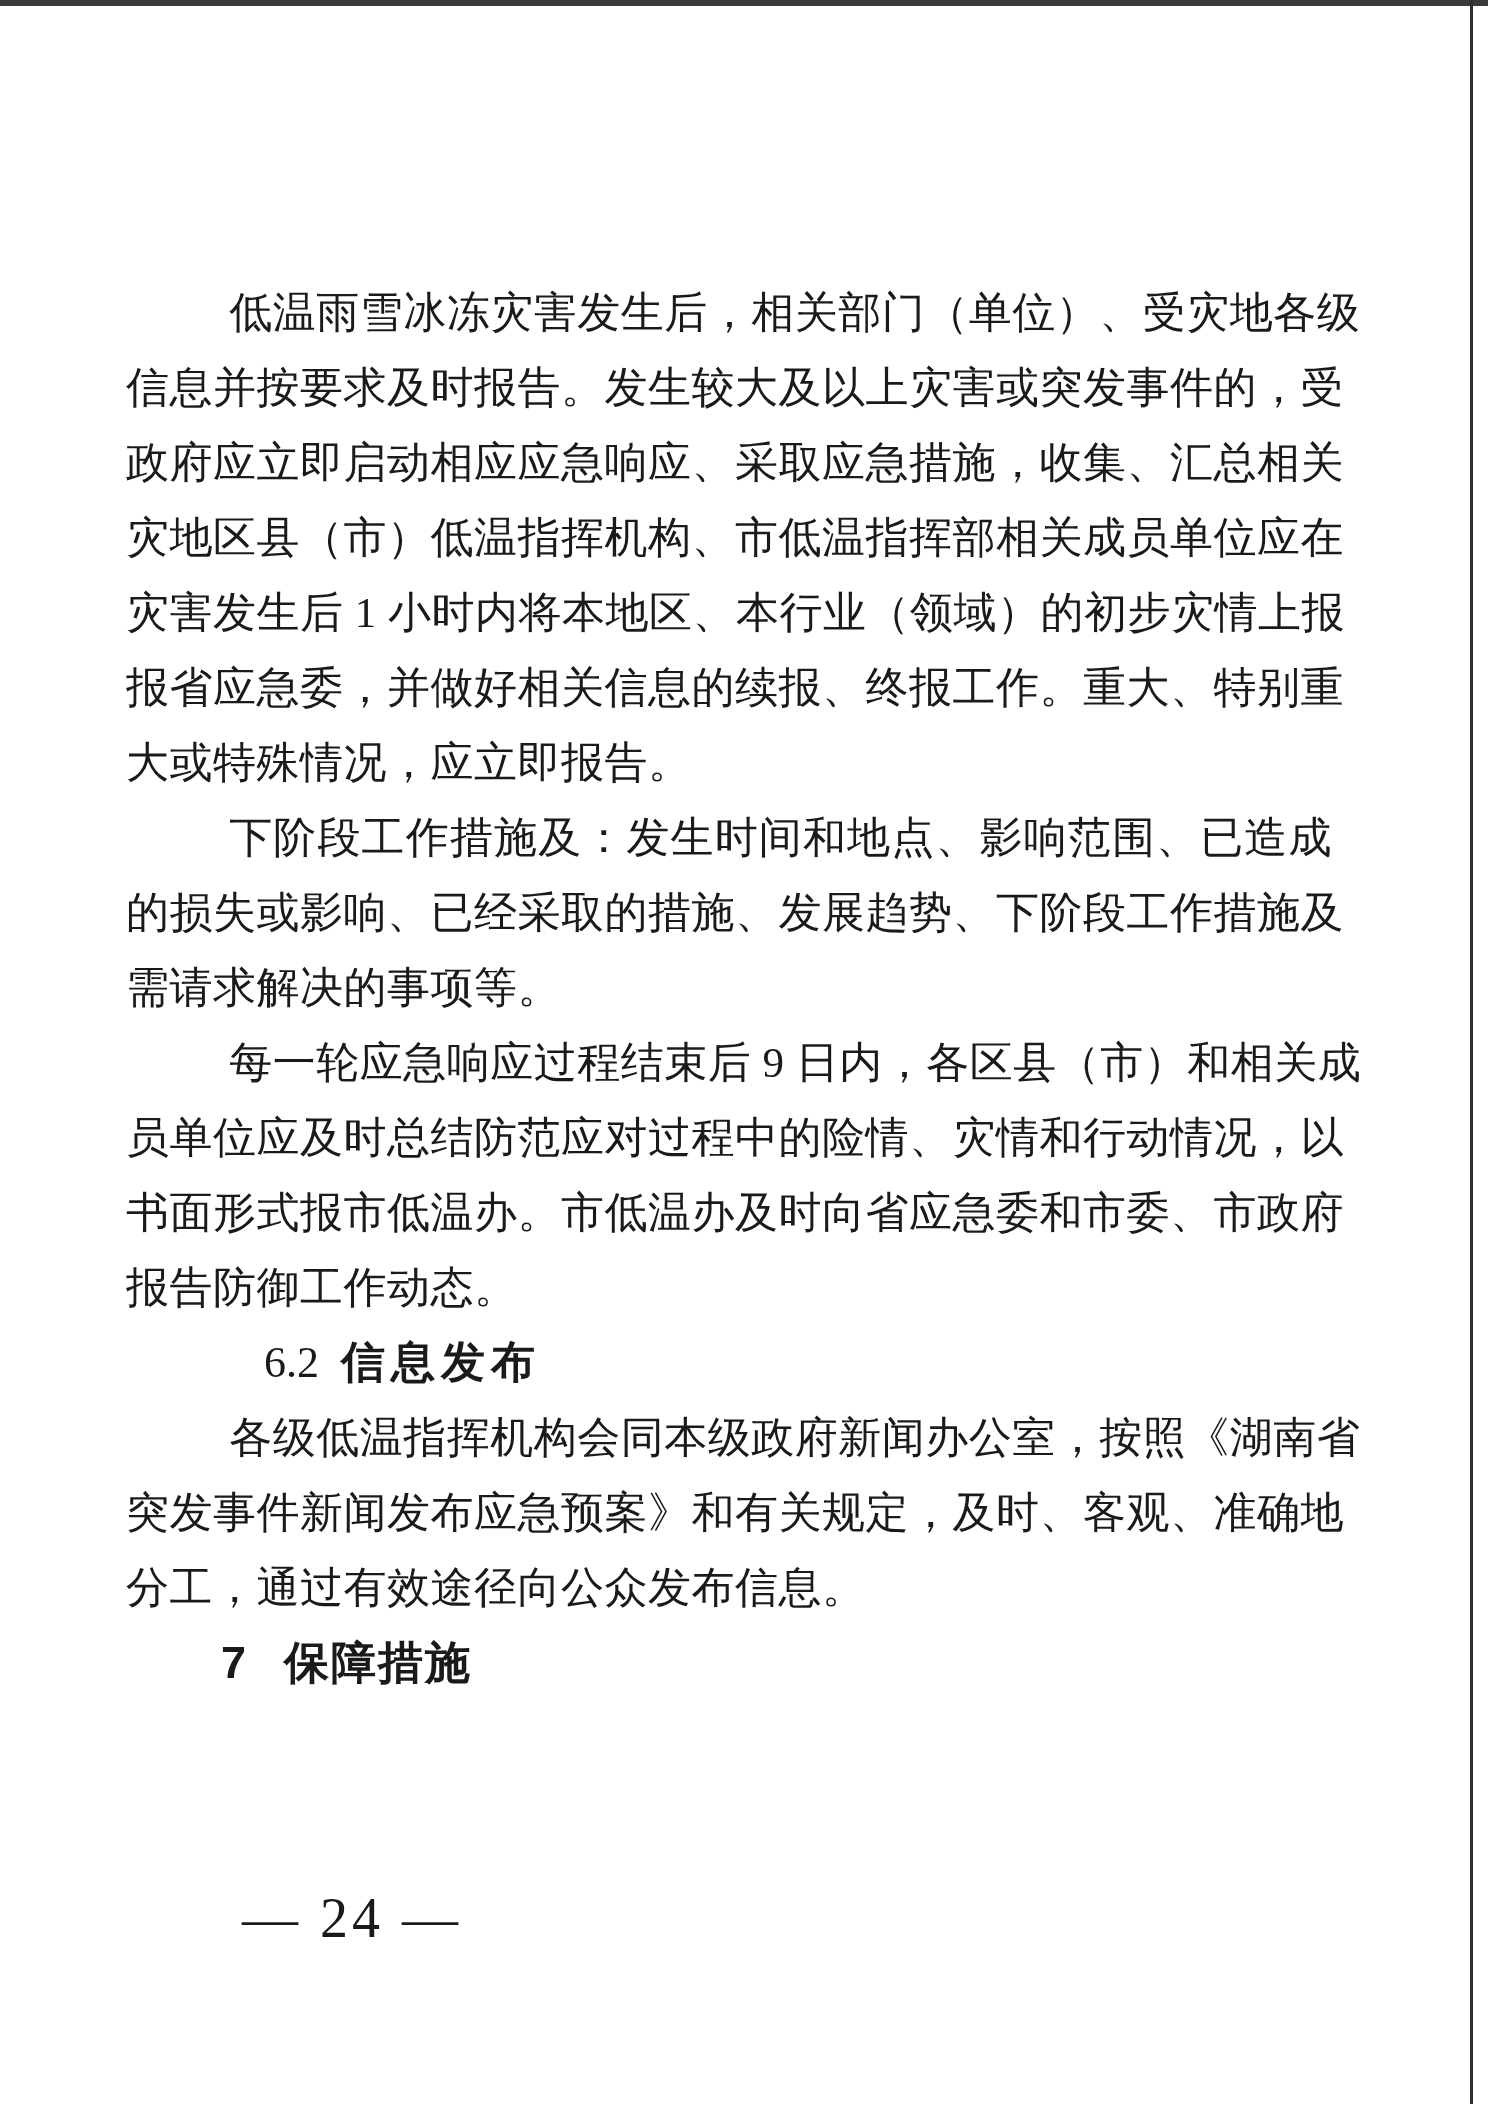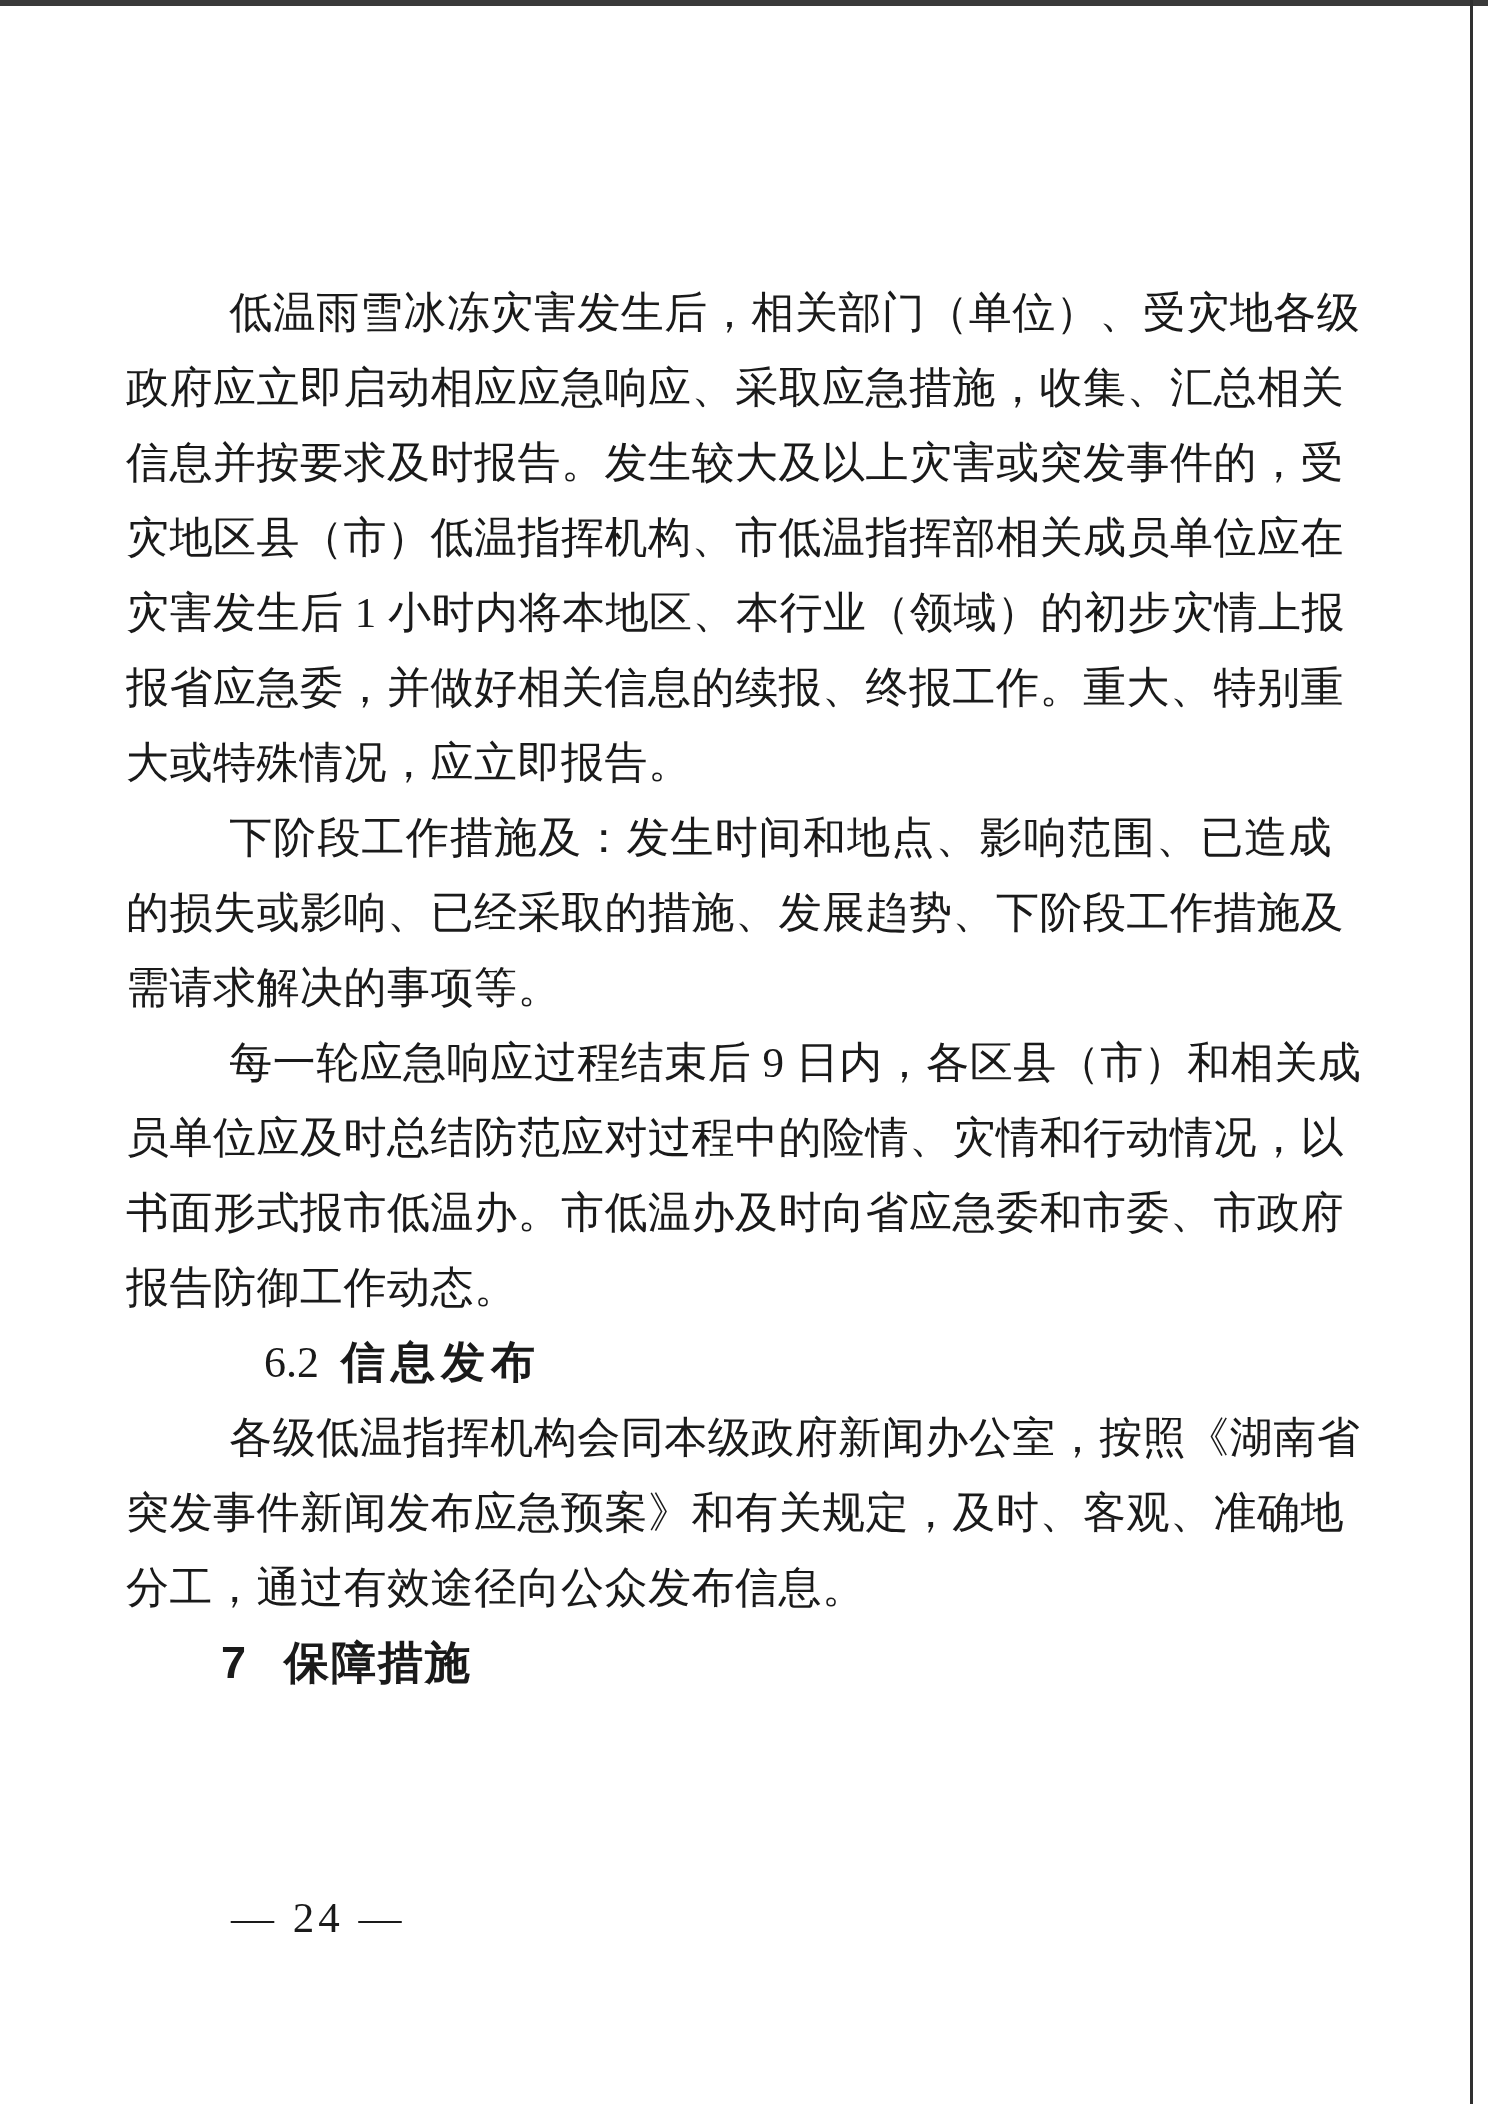--- a/index.html
+++ b/index.html
@@ -57,41 +57,41 @@
     line-height: 75px;
     margin-left: 95px;
     font-size: 45px;
     font-family: "Liberation Sans", "DejaVu Sans", sans-serif;
     font-weight: 700;
   }
   .heading1 .h-num { margin-right: 38px; }
   .heading1 .h-title { letter-spacing: 2px; }
   .pagenum {
     position: absolute;
-    left: 231px;
+    left: 242px;
     top: 1893px;
-    font-size: 43px;
+    font-size: 56px;
     line-height: 50px;
     color: #1a1a1a;
     letter-spacing: 4px;
   }
 </style>
 </head>
 <body>
 
 <div class="page">
   <div class="top-edge"></div>
   <div class="right-edge"></div>
 
   <main class="text-block">
 
     <section class="para">
       <div class="line">低温雨雪冰冻灾害发生后，相关部门（单位）、受灾地各级</div>
+      <div class="line">信息并按要求及时报告。发生较大及以上灾害或突发事件的，受</div>
       <div class="line">政府应立即启动相应应急响应、采取应急措施，收集、汇总相关</div>
-      <div class="line">信息并按要求及时报告。发生较大及以上灾害或突发事件的，受</div>
       <div class="line">灾地区县（市）低温指挥机构、市低温指挥部相关成员单位应在</div>
       <div class="line">灾害发生后 1 小时内将本地区、本行业（领域）的初步灾情上报</div>
       <div class="line">报省应急委，并做好相关信息的续报、终报工作。重大、特别重</div>
       <div class="line">大或特殊情况，应立即报告。</div>
     </section>
 
     <section class="para">
       <div class="line">下阶段工作措施及：发生时间和地点、影响范围、已造成</div>
       <div class="line">的损失或影响、已经采取的措施、发展趋势、下阶段工作措施及</div>
       <div class="line">需请求解决的事项等。</div>

